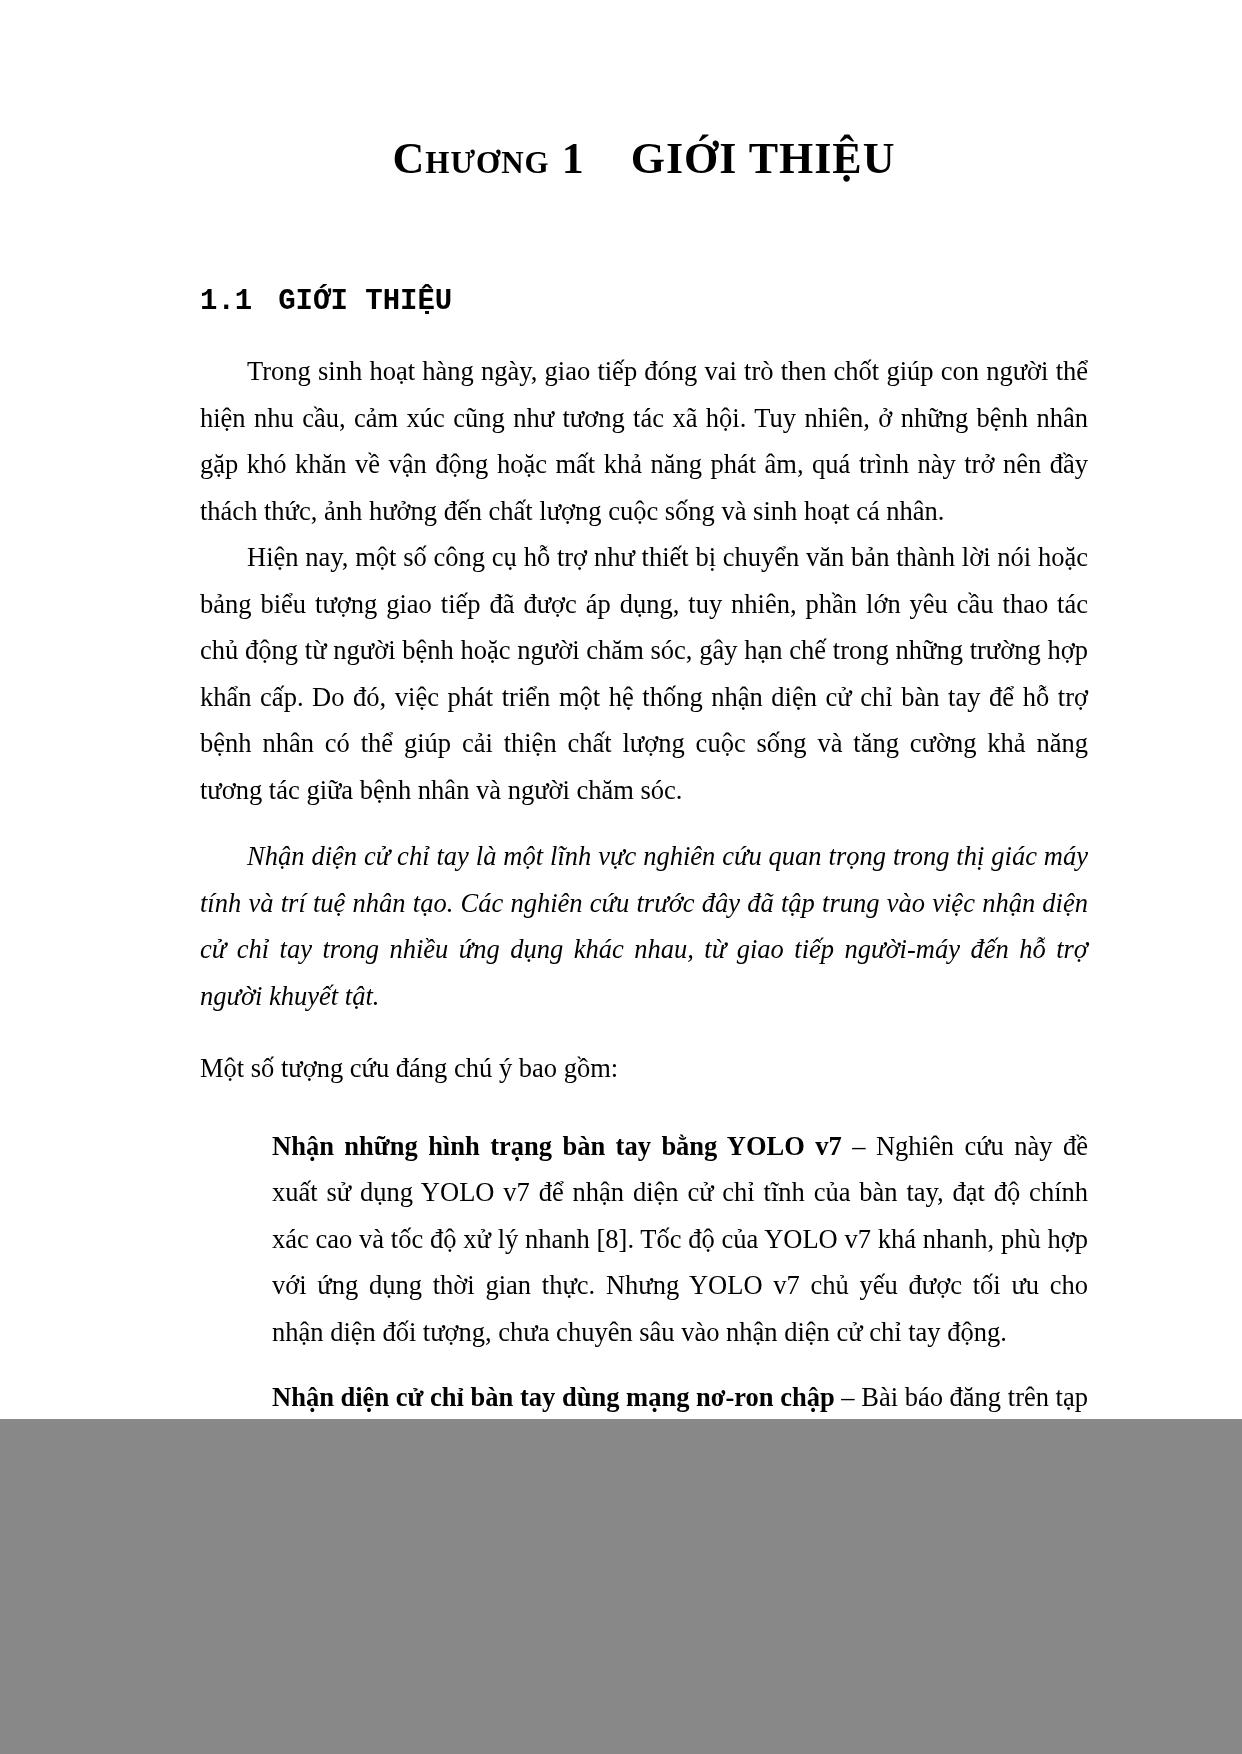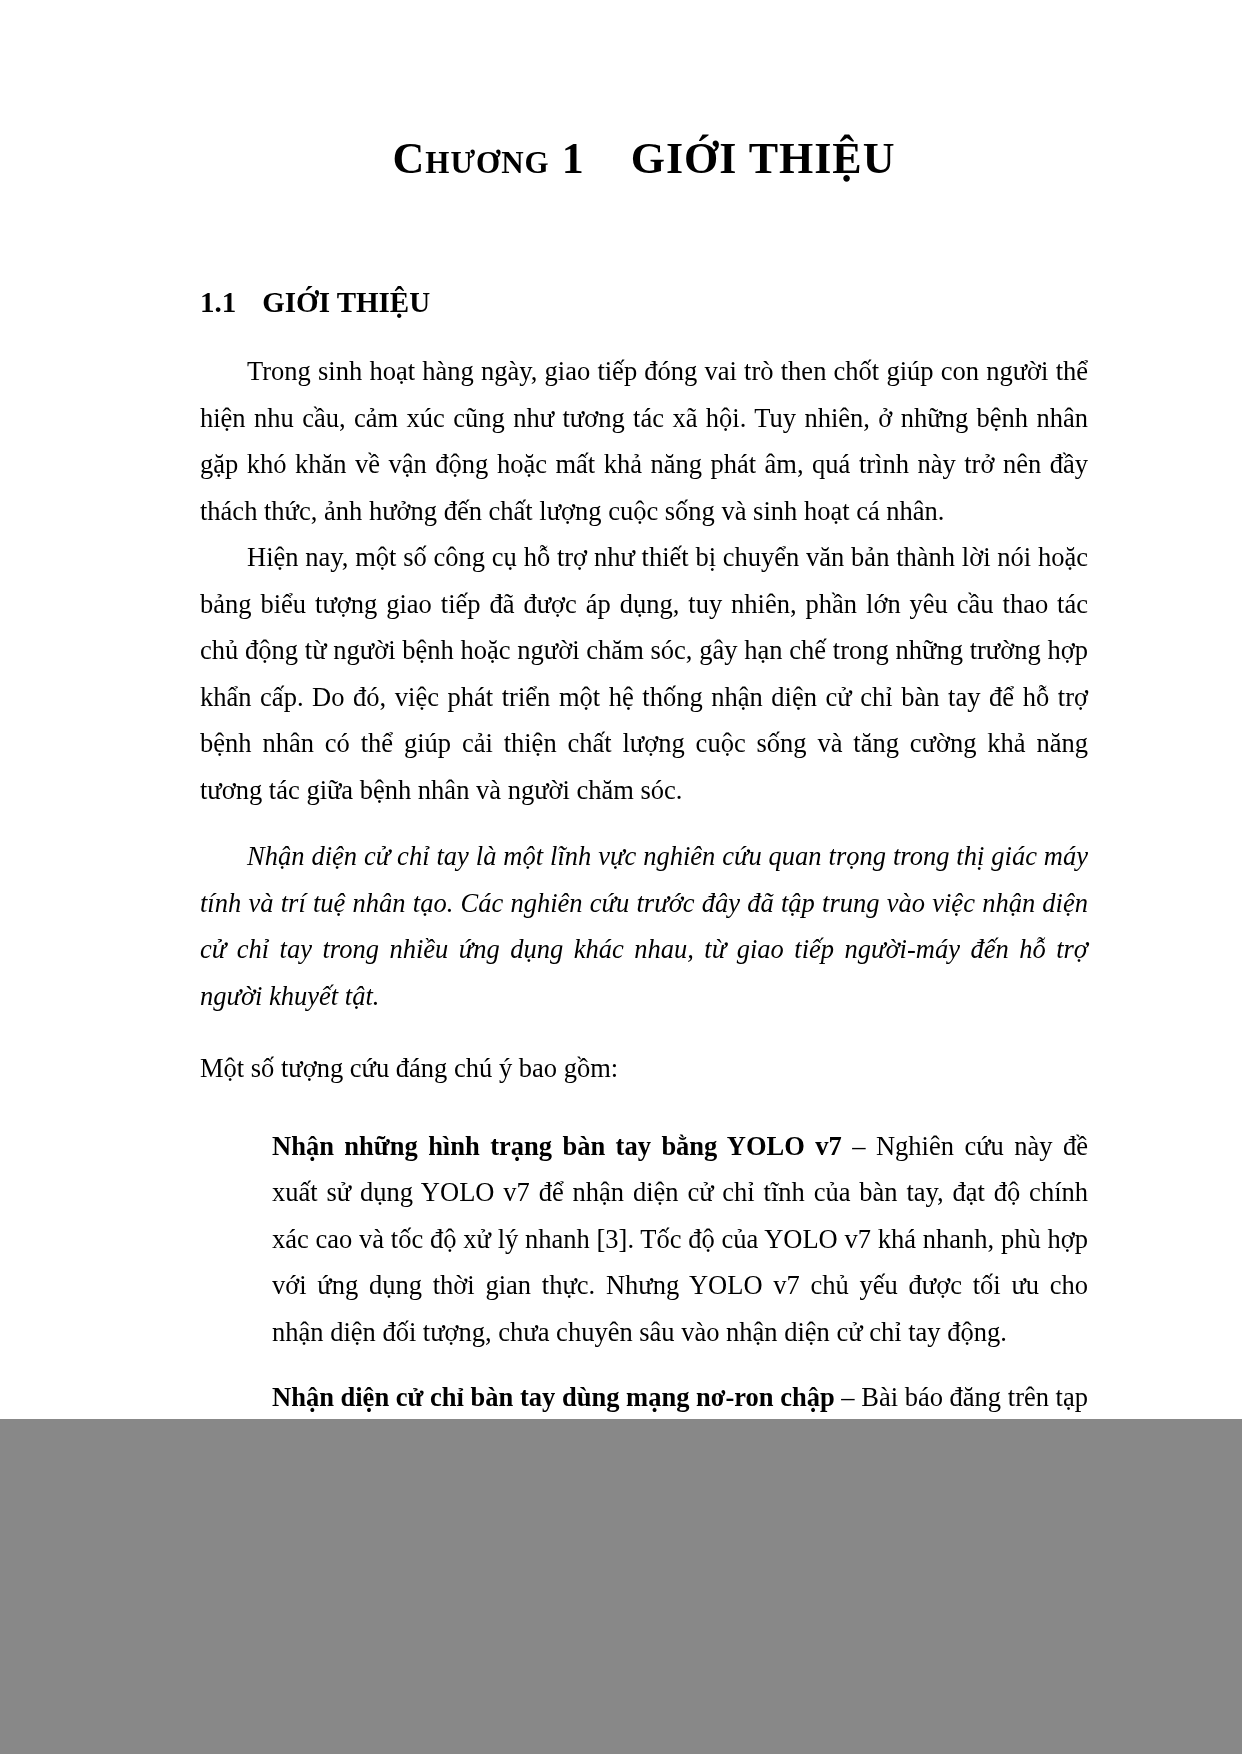--- a/index.html
+++ b/index.html
@@ -38,20 +38,21 @@
   }
   .chapter-title {
     margin-left: 46px;
     letter-spacing: 1px;
   }
   .section-heading {
     margin-top: 92px;
     font-weight: bold;
     font-size: 29px;
     line-height: 40px;
+    font-family: Liberation Mono, monospace;
   }
   .section-number {
     display: inline-block;
     margin-right: 26px;
   }
   .body-par {
     margin: 0;
     font-size: 26.5px;
     line-height: 46.5px;
     text-align: justify;
@@ -95,21 +96,21 @@
 
     <p class="body-par par-gap-sm">Trong sinh hoạt hàng ngày, giao tiếp đóng vai trò then chốt giúp con người thể hiện nhu cầu, cảm xúc cũng như tương tác xã hội. Tuy nhiên, ở những bệnh nhân gặp khó khăn về vận động hoặc mất khả năng phát âm, quá trình này trở nên đầy thách thức, ảnh hưởng đến chất lượng cuộc sống và sinh hoạt cá nhân.</p>
 
     <p class="body-par">Hiện nay, một số công cụ hỗ trợ như thiết bị chuyển văn bản thành lời nói hoặc bảng biểu tượng giao tiếp đã được áp dụng, tuy nhiên, phần lớn yêu cầu thao tác chủ động từ người bệnh hoặc người chăm sóc, gây hạn chế trong những trường hợp khẩn cấp. Do đó, việc phát triển một hệ thống nhận diện cử chỉ bàn tay để hỗ trợ bệnh nhân có thể giúp cải thiện chất lượng cuộc sống và tăng cường khả năng tương tác giữa bệnh nhân và người chăm sóc.</p>
 
     <p class="body-par par-gap-md">Nhận diện cử chỉ tay là một lĩnh vực nghiên cứu quan trọng trong thị giác máy tính và trí tuệ nhân tạo. Các nghiên cứu trước đây đã tập trung vào việc nhận diện cử chỉ tay trong nhiều ứng dụng khác nhau, từ giao tiếp người-máy đến hỗ trợ người khuyết tật.</p>
 
     <p class="body-par par-gap-sm no-indent">Một số tượng cứu đáng chú ý bao gồm:</p>
 
     <p class="study-par study-gap-1">
-      <span class="study-title">Nhận những hình trạng bàn tay bằng YOLO v7</span><span> – Nghiên cứu này đề xuất sử dụng YOLO v7 để nhận diện cử chỉ tĩnh của bàn tay, đạt độ chính xác cao và tốc độ xử lý nhanh [3]. Tốc độ của YOLO v7 khá nhanh, phù hợp với ứng dụng thời gian thực. Nhưng YOLO v7 chủ yếu được tối ưu cho nhận diện đối tượng, chưa chuyên sâu vào nhận diện cử chỉ tay động.</span>
+      <span class="study-title">Nhận những hình trạng bàn tay bằng YOLO v7</span><span> – Nghiên cứu này đề xuất sử dụng YOLO v7 để nhận diện cử chỉ tĩnh của bàn tay, đạt độ chính xác cao và tốc độ xử lý nhanh [8]. Tốc độ của YOLO v7 khá nhanh, phù hợp với ứng dụng thời gian thực. Nhưng YOLO v7 chủ yếu được tối ưu cho nhận diện đối tượng, chưa chuyên sâu vào nhận diện cử chỉ tay động.</span>
     </p>
 
     <p class="study-par study-gap-2">
       <span class="study-title">Nhận diện cử chỉ bàn tay dùng mạng nơ-ron chập</span><span> – Bài báo đăng trên tạp chí khoa học và công nghệ, nghiên cứu ứng dụng mạng nơ-ron chập để nhận diện cử chỉ tay, đạt độ chính xác 31,2% [2]. Ưu điểm là chính xác cao với ảnh tĩnh và mô hình CNN có khả năng học đặc trưng tốt từ dữ liệu</span>
     </p>
 
   </div>
 
   <div class="page-number">18</div>
 </div>

